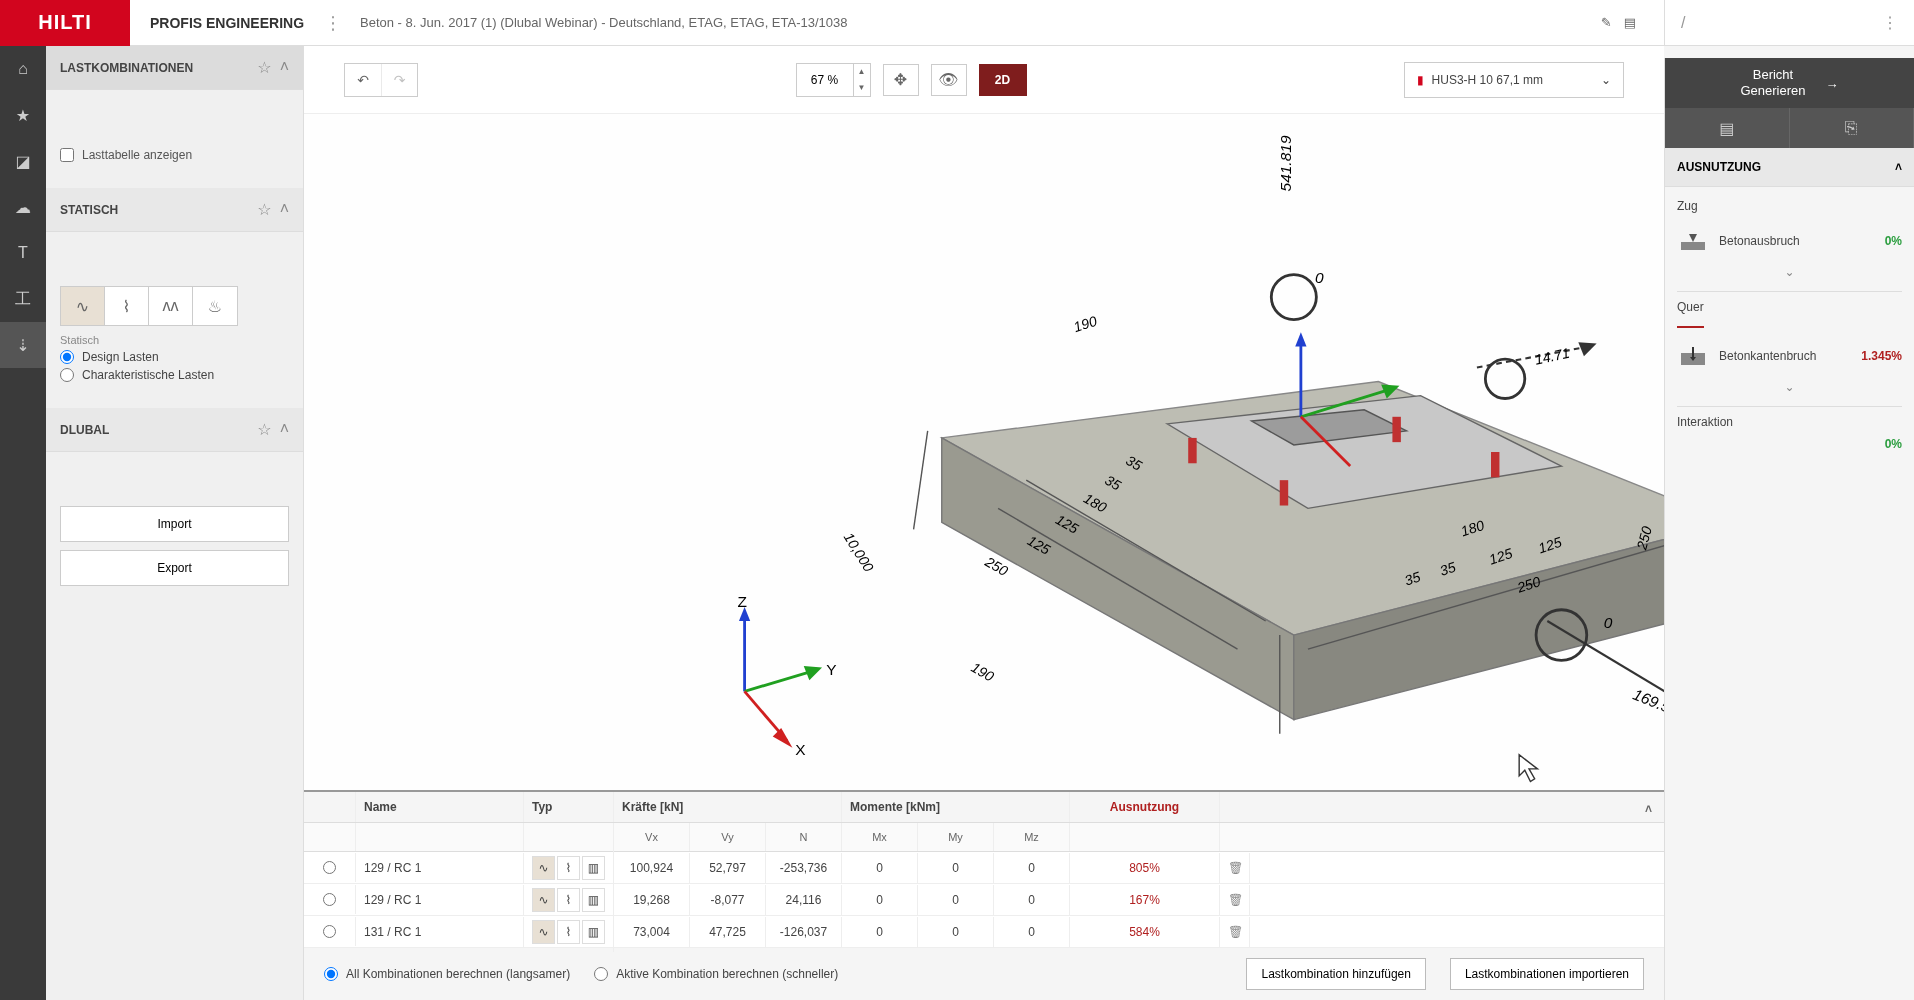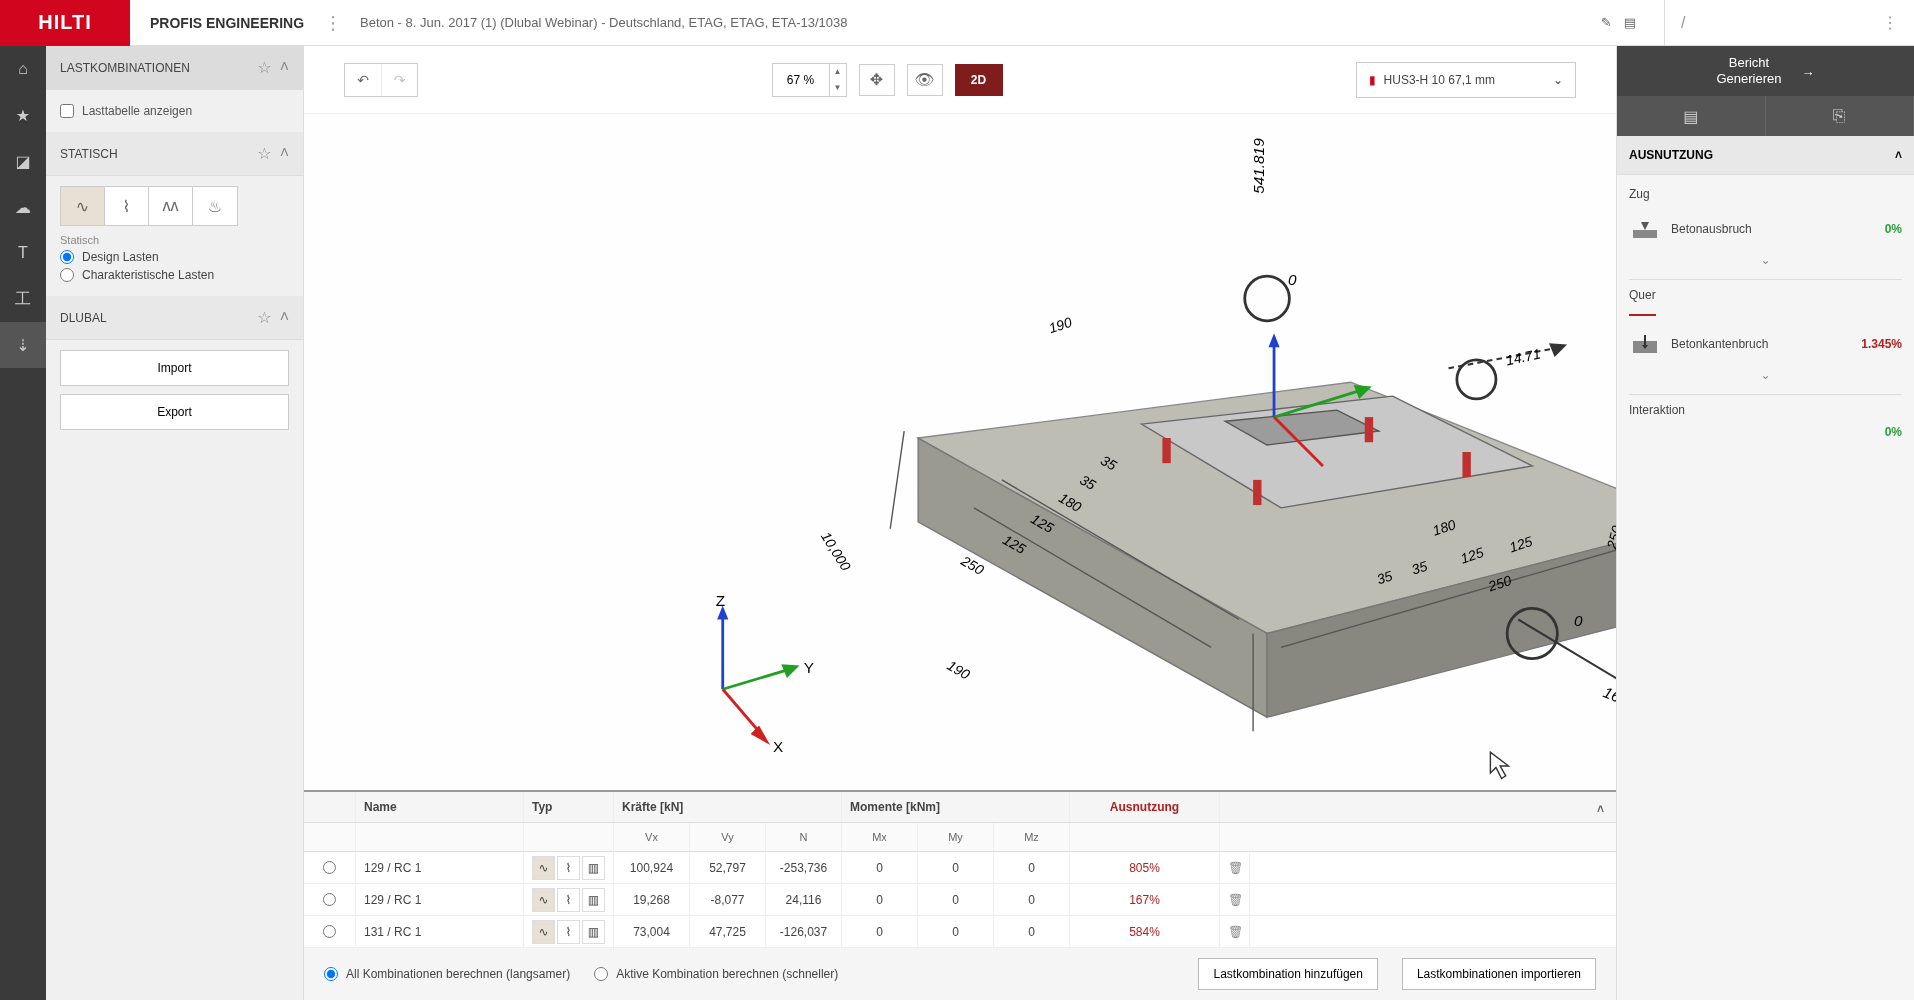--- a/index.html
+++ b/index.html
@@ -15,23 +15,23 @@
 
 .main { display: flex; height: 954px; }
 
 .leftnav { width: 46px; background: #3a3a3a; display: flex; flex-direction: column; }
 .leftnav-item { height: 46px; display: flex; align-items: center; justify-content: center; color: #ccc; cursor: pointer; font-size: 16px; }
 .leftnav-item.active { background: #555; }
 
 .sidebar { width: 258px; background: #f0f0f0; border-right: 1px solid #ddd; padding: 0; overflow-y: auto; }
 .panel-header { display: flex; align-items: center; justify-content: space-between; padding: 12px 14px; background: #e8e8e8; border-bottom: 1px solid #ddd; }
 .panel-header.dark { background: #dcdcdc; }
-.panel-title { font-weight: normal; font-size: 12px; color: #444; }
+.panel-title { font-weight: bold; font-size: 12px; color: #444; }
 .panel-icons { display: flex; gap: 8px; color: #888; }
-.panel-body { padding: 10px 14px; }
+.panel-body { padding: 22px 14px; margin-top: 32px; }
 .checkbox-row { display: flex; align-items: center; gap: 8px; font-size: 12px; color: #555; margin: 4px 0; }
 .checkbox-row input { width: 14px; height: 14px; }
 .load-buttons { display: flex; gap: 0; border: 1px solid #ccc; background: #fff; width: fit-content; }
 .load-btn { width: 44px; height: 38px; display: flex; align-items: center; justify-content: center; border-right: 1px solid #ccc; cursor: pointer; font-size: 16px; color: #666; }
 .load-btn:last-child { border-right: none; }
 .load-btn.active { background: #e8e0d4; }
 .sub-label { font-size: 11px; color: #888; margin: 8px 0 4px; }
 .radio-row { display: flex; align-items: center; gap: 8px; font-size: 12px; color: #444; margin: 4px 0; }
 .radio-row input { width: 14px; height: 14px; }
 .side-btn { width: 100%; padding: 10px; background: #fff; border: 1px solid #ccc; font-size: 12px; cursor: pointer; margin-bottom: 8px; }
@@ -65,21 +65,21 @@
 .bt-typ-icon.active { background: #e8e0d4; }
 .bt-val { width: 76px; text-align: center; }
 .bt-util { width: 150px; text-align: center; color: #b02020; }
 .bt-del { width: 30px; text-align: center; cursor: pointer; color: #888; }
 .bt-scroll { width: 12px; background: #eee; }
 .bt-subheader { display: flex; background: #fafafa; border-bottom: 1px solid #ddd; font-size: 11px; color: #666; }
 .bt-footer { display: flex; align-items: center; padding: 10px 20px; gap: 24px; background: #f5f5f5; font-size: 12px; }
 .bt-footer-btn { padding: 8px 14px; border: 1px solid #bbb; background: #fff; font-size: 12px; cursor: pointer; }
 .bt-footer .spacer { flex: 1; }
 
-.rightpanel { width: 298px; background: #f5f5f5; border-left: 1px solid #ddd; display: flex; flex-direction: column; }
+.rightpanel { width: 250px; background: #f5f5f5; border-left: 1px solid #ddd; display: flex; flex-direction: column; margin-top: 12px; }
 .report-btn { height: 50px; background: #444; color: #fff; display: flex; align-items: center; justify-content: center; gap: 20px; font-size: 13px; cursor: pointer; }
 .report-text { text-align: center; line-height: 1.2; }
 .rp-tabs { display: flex; height: 40px; }
 .rp-tab { flex: 1; background: #555; color: #ccc; display: flex; align-items: center; justify-content: center; cursor: pointer; border-right: 1px solid #666; }
 .rp-section-head { padding: 12px; background: #e8e8e8; font-weight: bold; font-size: 12px; display: flex; justify-content: space-between; border-bottom: 1px solid #ddd; }
 .rp-body { padding: 12px; font-size: 12px; color: #444; }
 .rp-label { font-size: 12px; color: #444; margin-bottom: 8px; }
 .rp-item { display: flex; align-items: center; gap: 10px; padding: 8px 0; text-align: right; }
 .rp-icon { width: 32px; height: 24px; display: flex; align-items: center; justify-content: center; }
 .rp-value { margin-left: auto; font-weight: bold; }

